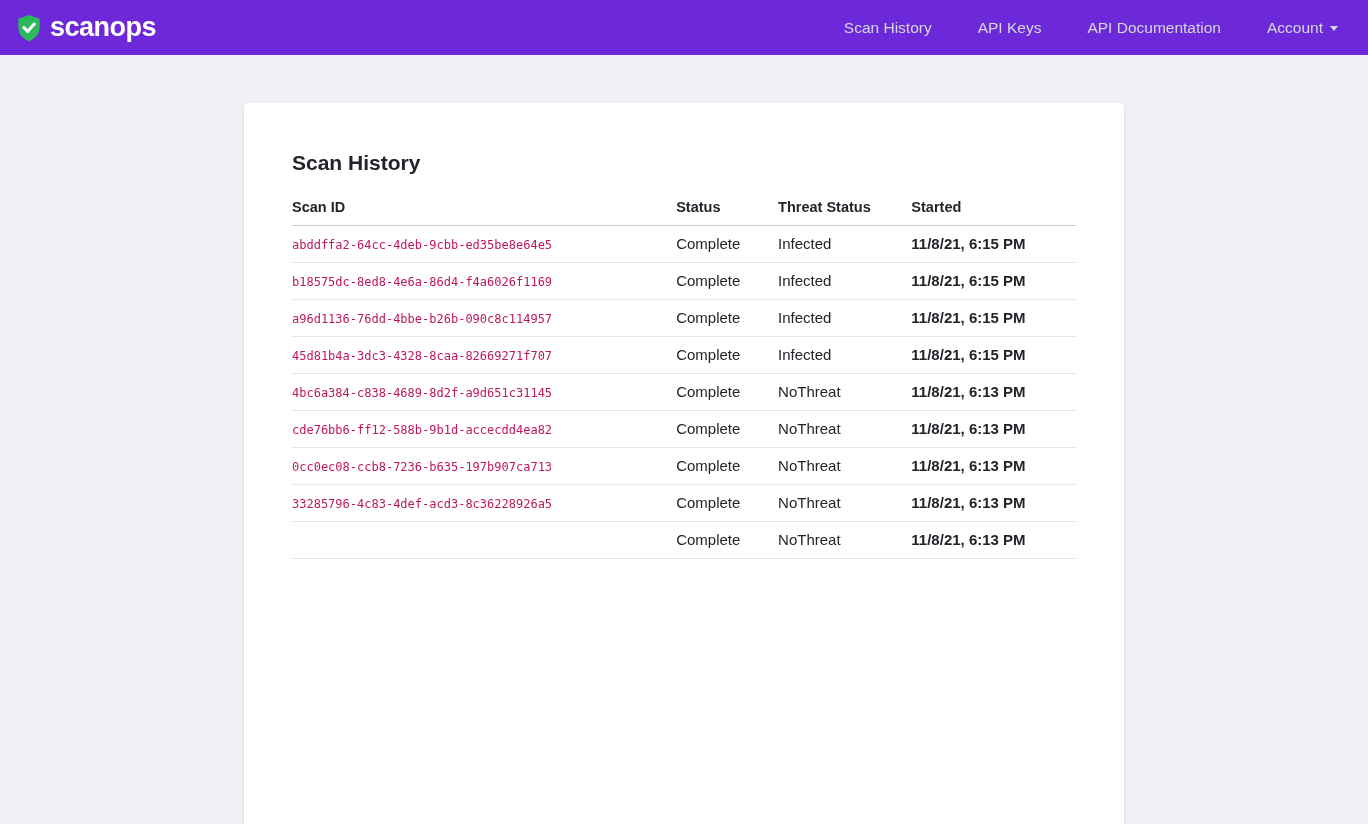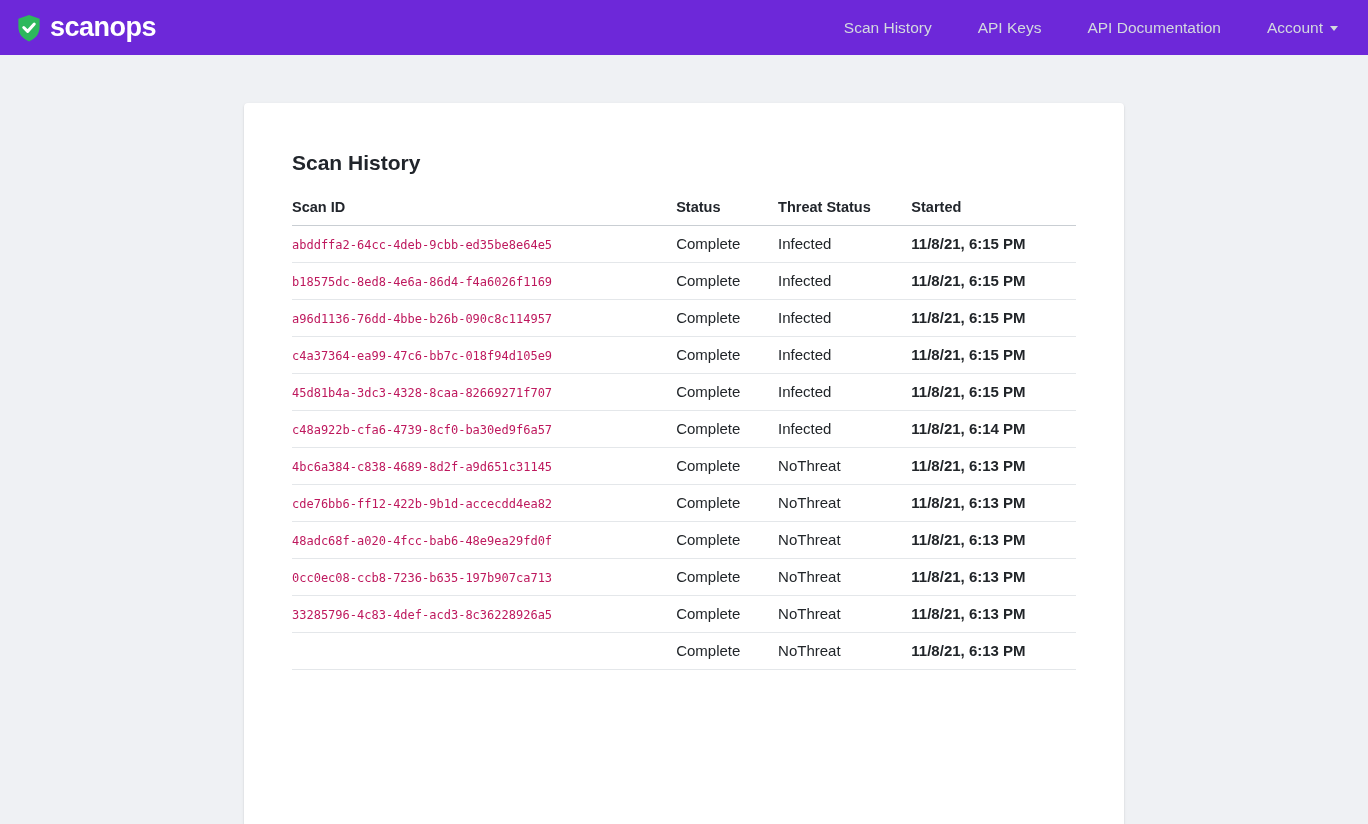--- a/index.html
+++ b/index.html
@@ -175,51 +175,33 @@
             <td>Infected</td>
             <td class="cell-started">11/8/21, 6:15 PM</td>
           </tr>
           <tr>
             <td><a class="scan-id-link">a96d1136-76dd-4bbe-b26b-090c8c114957</a></td>
             <td>Complete</td>
             <td>Infected</td>
             <td class="cell-started">11/8/21, 6:15 PM</td>
           </tr>
           <tr>
-            <td><a class="scan-id-link">c4a37364-ea99-47c6-bb7c-018f94d105e9</a></td>
-            <td>Complete</td>
-            <td>Infected</td>
-            <td class="cell-started">11/8/21, 6:15 PM</td>
-          </tr>
-          <tr>
             <td><a class="scan-id-link">45d81b4a-3dc3-4328-8caa-82669271f707</a></td>
             <td>Complete</td>
             <td>Infected</td>
             <td class="cell-started">11/8/21, 6:15 PM</td>
           </tr>
           <tr>
-            <td><a class="scan-id-link">c48a922b-cfa6-4739-8cf0-ba30ed9f6a57</a></td>
-            <td>Complete</td>
-            <td>Infected</td>
-            <td class="cell-started">11/8/21, 6:14 PM</td>
-          </tr>
-          <tr>
             <td><a class="scan-id-link">4bc6a384-c838-4689-8d2f-a9d651c31145</a></td>
             <td>Complete</td>
             <td>NoThreat</td>
             <td class="cell-started">11/8/21, 6:13 PM</td>
           </tr>
           <tr>
-            <td><a class="scan-id-link">cde76bb6-ff12-422b-9b1d-accecdd4ea82</a></td>
-            <td>Complete</td>
-            <td>NoThreat</td>
-            <td class="cell-started">11/8/21, 6:13 PM</td>
-          </tr>
-          <tr>
-            <td><a class="scan-id-link">48adc68f-a020-4fcc-bab6-48e9ea29fd0f</a></td>
+            <td><a class="scan-id-link">cde76bb6-ff12-588b-9b1d-accecdd4ea82</a></td>
             <td>Complete</td>
             <td>NoThreat</td>
             <td class="cell-started">11/8/21, 6:13 PM</td>
           </tr>
           <tr>
             <td><a class="scan-id-link">0cc0ec08-ccb8-7236-b635-197b907ca713</a></td>
             <td>Complete</td>
             <td>NoThreat</td>
             <td class="cell-started">11/8/21, 6:13 PM</td>
           </tr>

